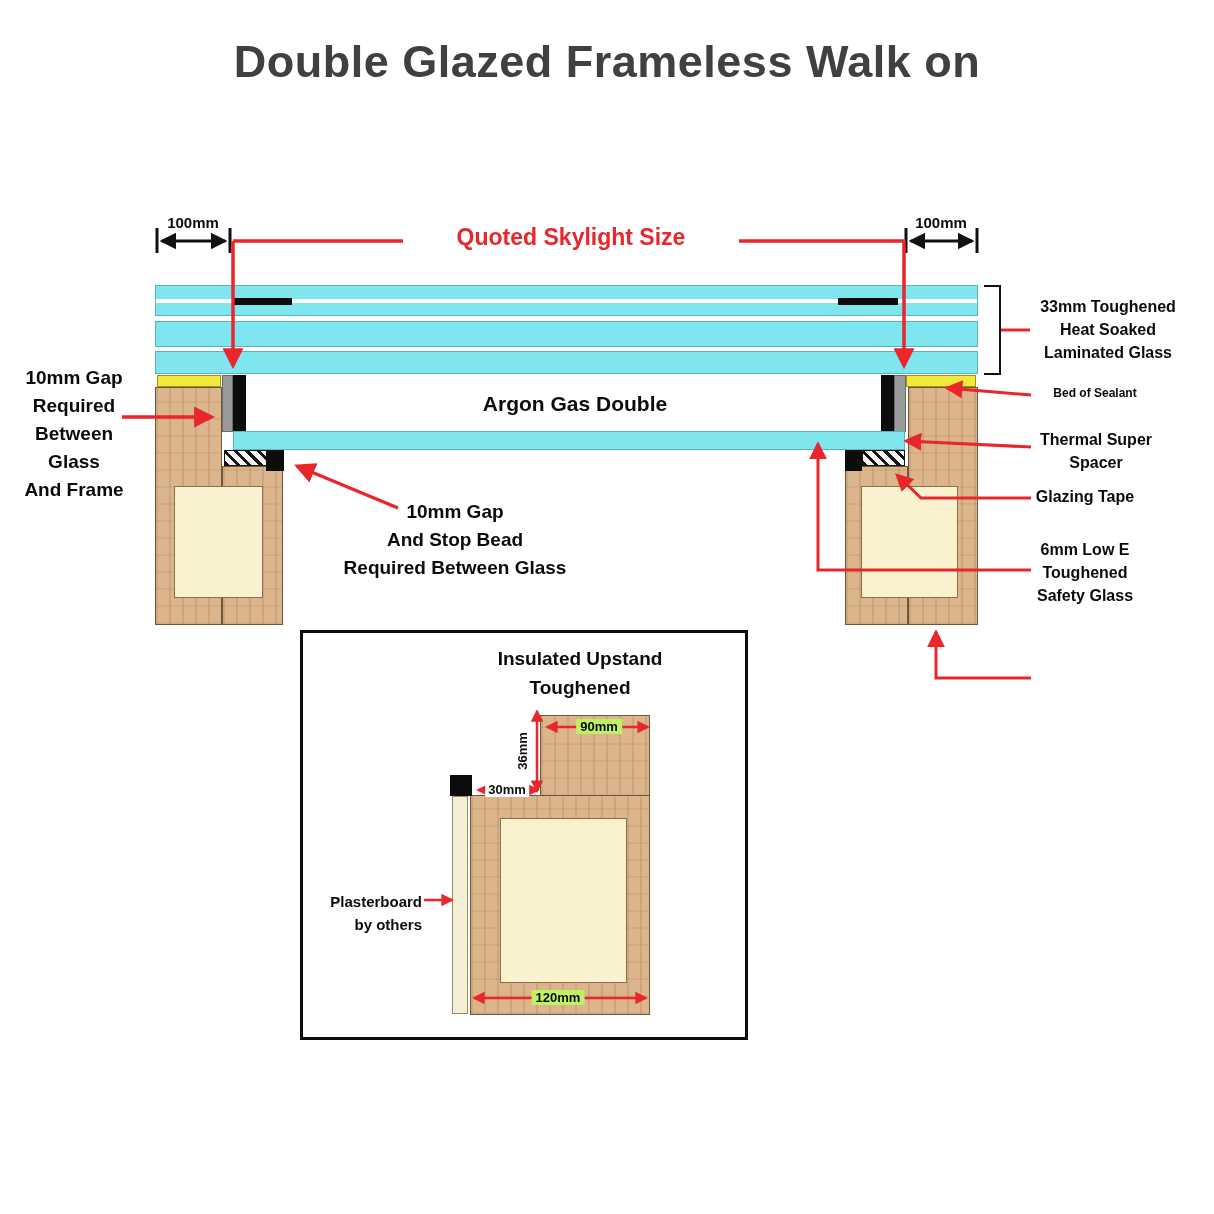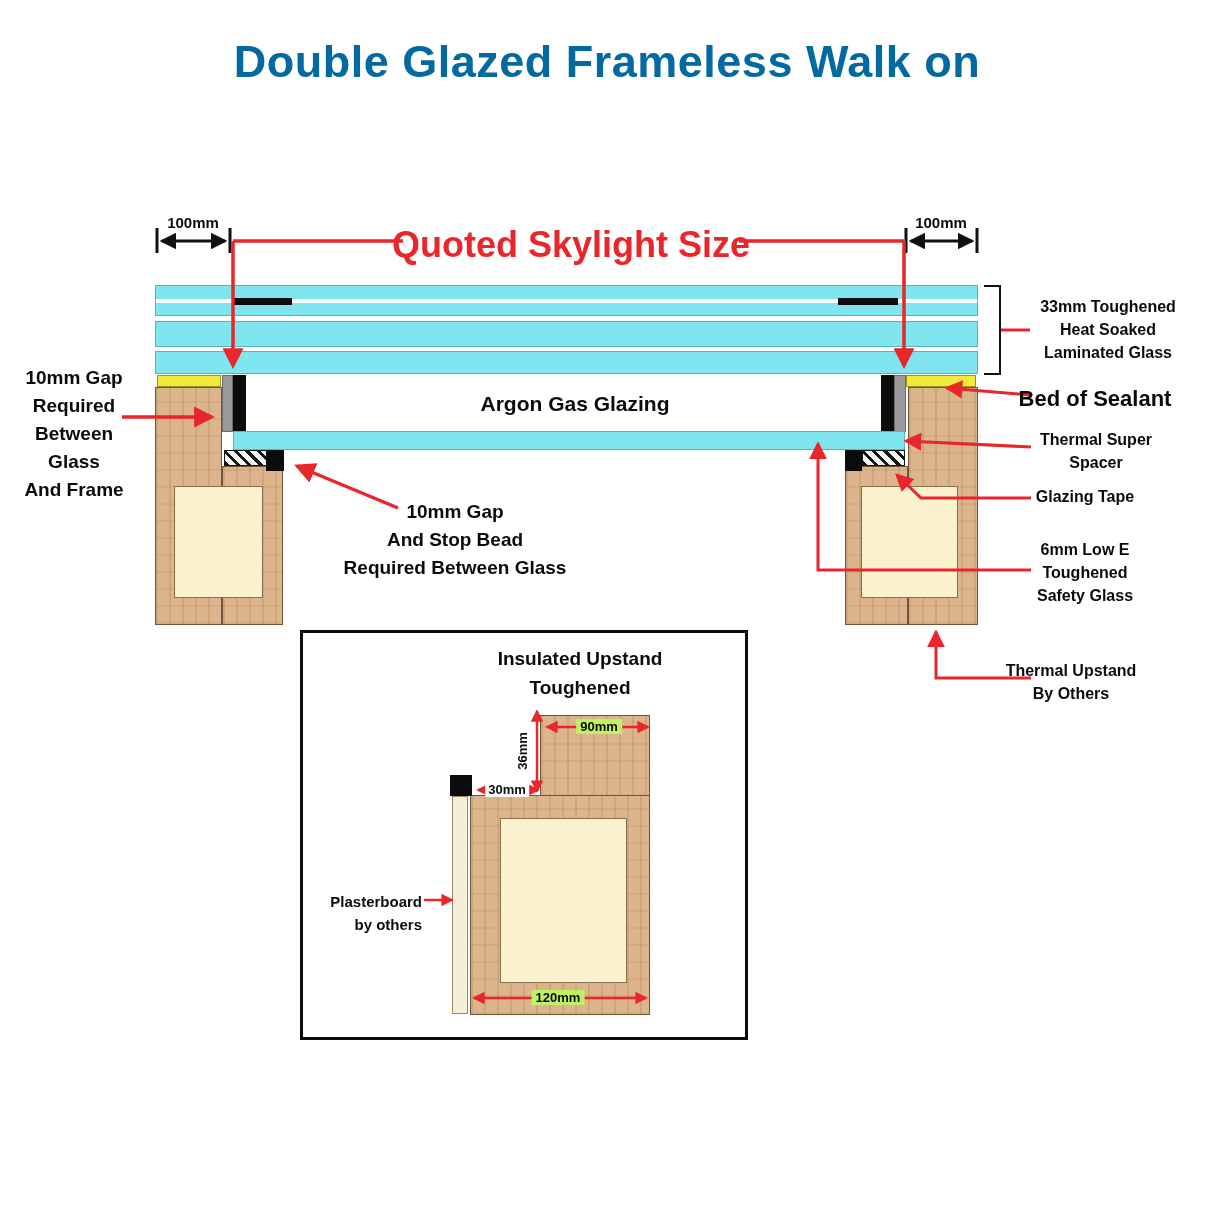--- a/index.html
+++ b/index.html
@@ -2,21 +2,21 @@
 <html><head>
 <meta charset="utf-8">
 <style>
   * { margin:0; padding:0; box-sizing:border-box; }
   html,body { background:#ffffff; }
   body { font-family:"Liberation Sans", sans-serif; }
   .canvas { position:relative; width:1214px; height:1214px; background:#fff; overflow:hidden; }
   .abs { position:absolute; }
 
   .title { position:absolute; width:100%; top:36px; text-align:center;
-           font-size:45px; font-weight:800; color:#0369a1; letter-spacing:.5px; }
+           font-size:45px; font-weight:800; color:#404040; letter-spacing:.5px; }
 
   .glass { position:absolute; background:#7fe5ef; border:1px solid rgba(15,90,100,.35); }
   .wood  { position:absolute; background-color:#dcb58d;
            background-image:
              repeating-linear-gradient(90deg, rgba(150,105,60,.20) 0 2px, rgba(0,0,0,0) 2px 13px),
              repeating-linear-gradient(0deg,  rgba(150,105,60,.12) 0 2px, rgba(0,0,0,0) 2px 17px);
            border:1px solid #71573a; }
   .cream { position:absolute; background:#faf2cf; border:1px solid #8a6f4a; }
   .yellow{ position:absolute; background:#f2ea3a; border:1px solid #9a941c; }
   .blackpart { position:absolute; background:#0c0c0c; }
@@ -124,23 +124,23 @@
     <line class="rl" stroke-width="2.5" x1="537" y1="711" x2="537" y2="791" marker-start="url(#aRs)" marker-end="url(#aRs)"></line>
     <line class="rl" stroke-width="2.5" x1="478" y1="790" x2="538" y2="790" marker-start="url(#aRs)" marker-end="url(#aRs)"></line>
     <line class="rl" stroke-width="2.5" x1="474" y1="998" x2="646" y2="998" marker-start="url(#aRs)" marker-end="url(#aRs)"></line>
     <line class="rl" stroke-width="2.5" x1="424" y1="900" x2="452" y2="900" marker-end="url(#aRs)"></line>
   </svg>
 
   <div class="title">Double Glazed Frameless Walk on</div>
 
   <div class="lbl center" style="left:193px; top:214px; font-size:15px;">100mm</div>
   <div class="lbl center" style="left:941px; top:214px; font-size:15px;">100mm</div>
-  <div class="lbl center red" style="left:571px; top:224px; font-size:36px;">Quoted Skylight Size</div>
+  <div class="lbl center red" style="left:571px; top:224px; font-size:23px;">Quoted Skylight Size</div>
 
-  <div class="lbl center" style="left:575px; top:392px; font-size:21px;">Argon Gas Glazing</div>
+  <div class="lbl center" style="left:575px; top:392px; font-size:21px;">Argon Gas Double</div>
 
   <div class="lbl center" style="left:74px; top:364px; font-size:19px; line-height:28px;">
     <div>10mm Gap</div>
     <div>Required</div>
     <div>Between</div>
     <div>Glass</div>
     <div>And Frame</div>
   </div>
 
   <div class="lbl center" style="left:455px; top:498px; font-size:19px; line-height:28px;">
@@ -148,39 +148,35 @@
     <div>And Stop Bead</div>
     <div>Required Between Glass</div>
   </div>
 
   <div class="lbl center" style="left:1108px; top:295px; font-size:16px; line-height:23px;">
     <div>33mm Toughened</div>
     <div>Heat Soaked</div>
     <div>Laminated Glass</div>
   </div>
 
-  <div class="lbl center" style="left:1095px; top:386px; font-size:22px;">Bed of Sealant</div>
+  <div class="lbl center" style="left:1095px; top:386px; font-size:12px;">Bed of Sealant</div>
 
   <div class="lbl center" style="left:1096px; top:428px; font-size:16px; line-height:23px;">
     <div>Thermal Super</div>
     <div>Spacer</div>
   </div>
 
   <div class="lbl center" style="left:1085px; top:488px; font-size:16px;">Glazing Tape</div>
 
   <div class="lbl center" style="left:1085px; top:538px; font-size:16px; line-height:23px;">
     <div>6mm Low E</div>
     <div>Toughened</div>
     <div>Safety Glass</div>
   </div>
 
-  <div class="lbl center" style="left:1071px; top:659px; font-size:16px; line-height:23px;">
-    <div>Thermal Upstand</div>
-    <div>By Others</div>
-  </div>
 
   <div class="lbl center" style="left:580px; top:644px; font-size:19px; line-height:29px;">
     <div>Insulated Upstand</div>
     <div>Toughened</div>
   </div>
 
   <div class="lbl center dim-tag" style="left:599px; top:719px; font-size:13px;">90mm</div>
   <div class="lbl" style="left:522px; top:751px; font-size:13px; transform:translate(-50%,-50%) rotate(-90deg);">36mm</div>
   <div class="lbl center dim-tag-white" style="left:507px; top:782px; font-size:13px;">30mm</div>
   <div class="lbl center dim-tag" style="left:558px; top:990px; font-size:13px;">120mm</div>

